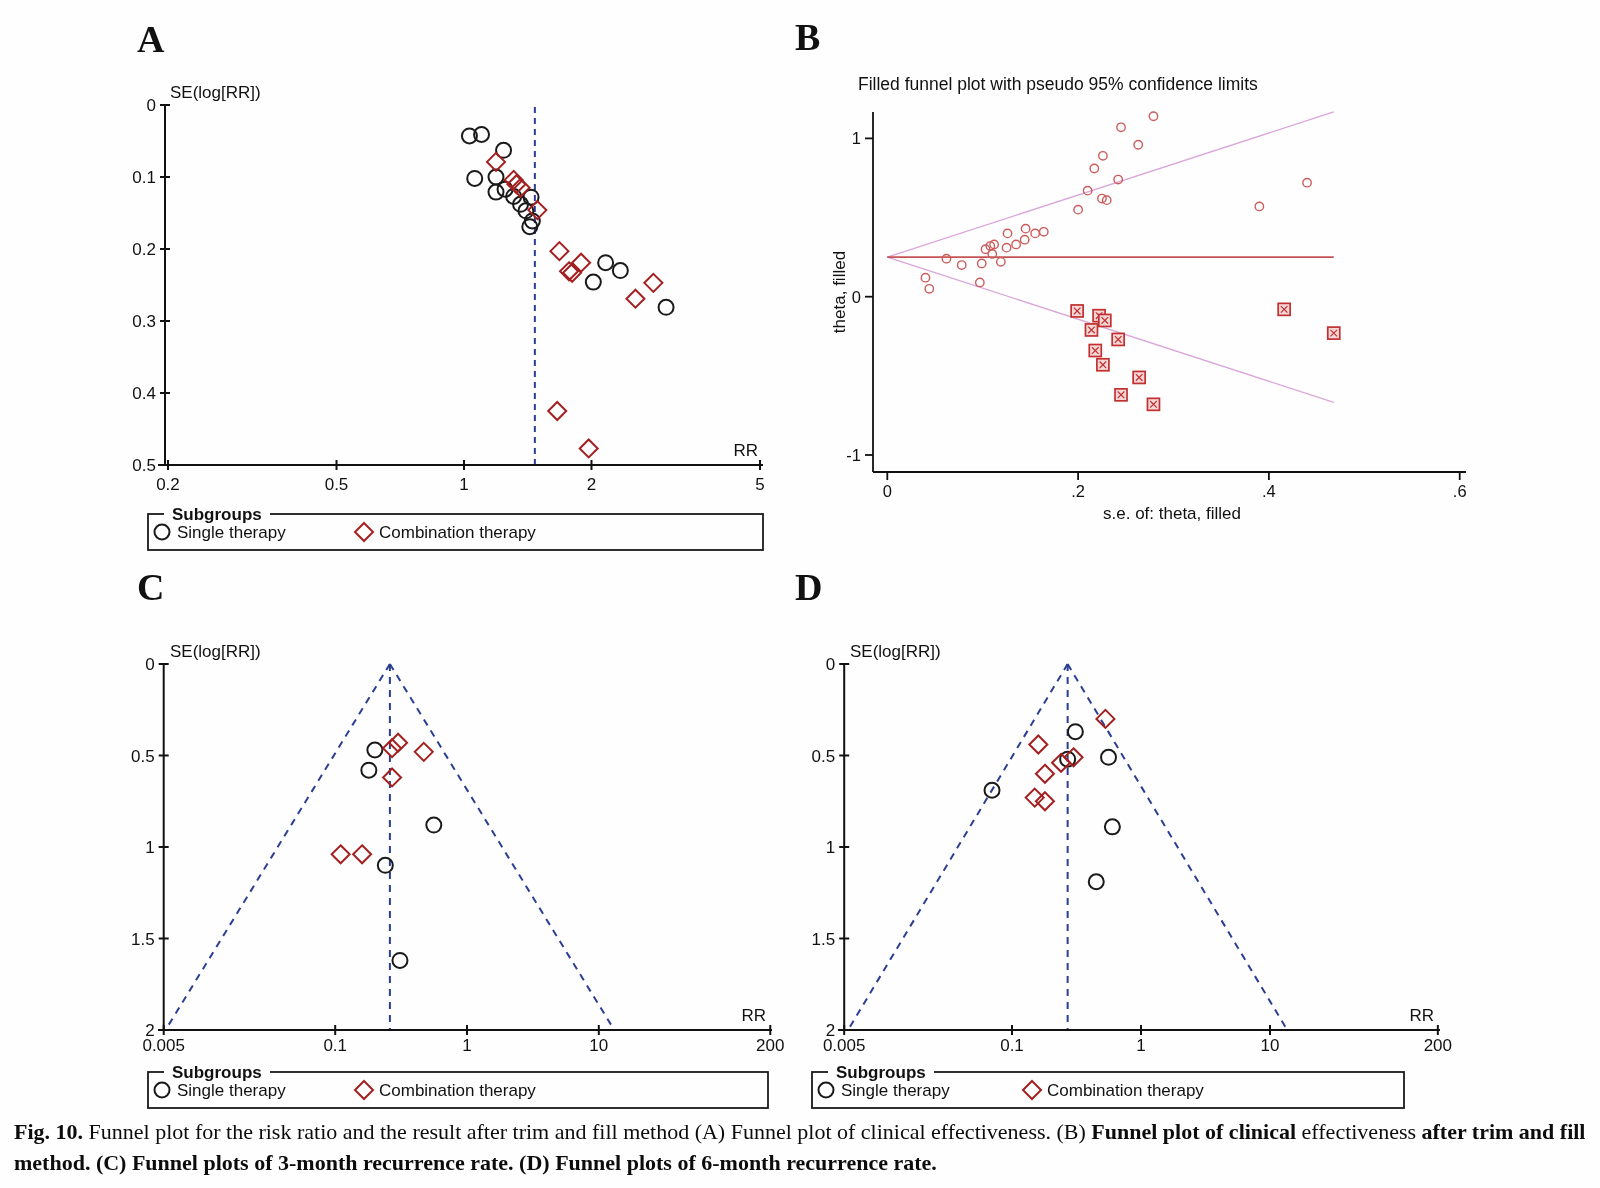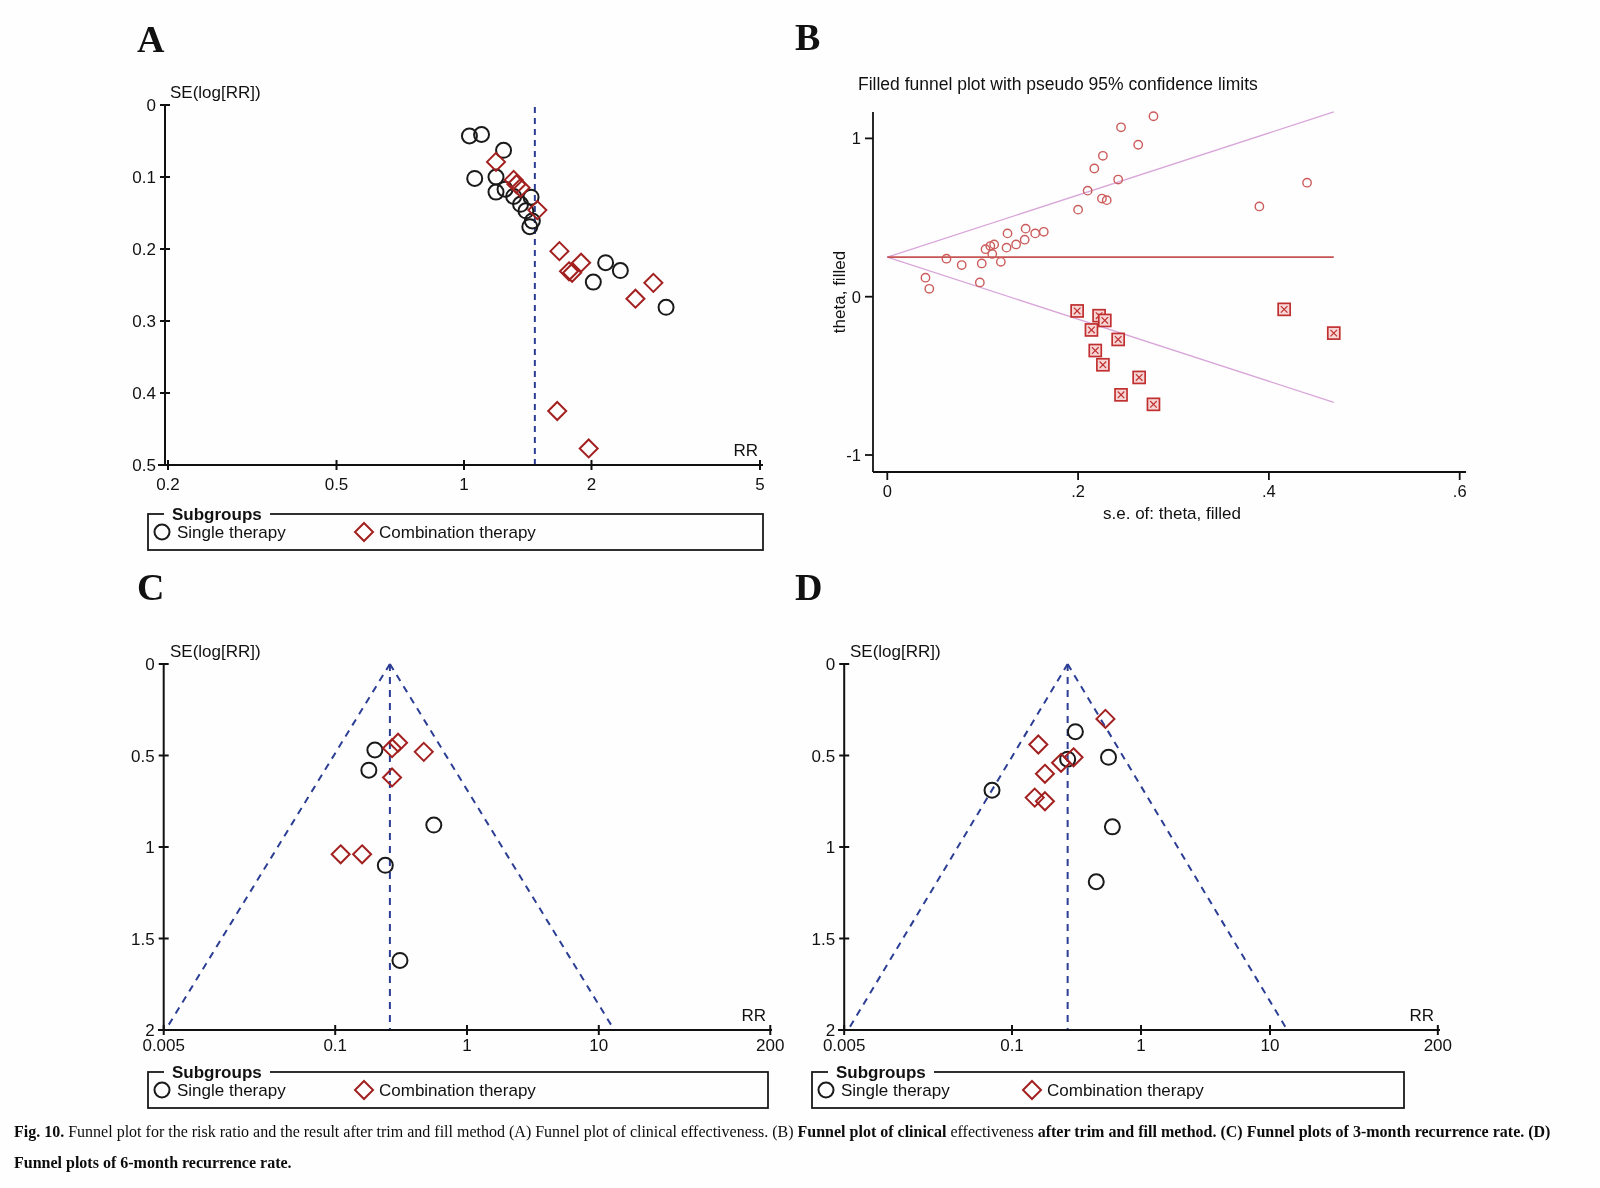--- a/index.html
+++ b/index.html
@@ -8,21 +8,21 @@
   svg{position:absolute;overflow:visible;}
   svg text{font-family:"Liberation Sans",sans-serif;fill:#111;}
   .letter{font-family:"Liberation Serif",serif;font-weight:bold;font-size:38px;}
   .axt{font-size:17px;}
   .ttl{font-size:17.5px;}
   .lg-title{font-size:17px;font-weight:bold;}
   .lg-label{font-size:17px;}
   .lgbox{fill:none;stroke:#1a1a1a;stroke-width:1.8;}
   .mask{fill:#fefefe;}
   .caption{position:absolute;left:14px;top:1116px;width:1572px;
-           font-family:"Liberation Serif",serif;font-size:16px;line-height:31px;color:#0c0c0c;}
+           font-family:"Liberation Serif",serif;font-size:22px;line-height:31px;color:#0c0c0c;}
   .caption .b{font-weight:bold;}
 </style>
 </head>
 <body>
 
 <div class="fig">
 
   <svg viewBox="120 15 680 545" style="left:120px;top:15px;width:680px;height:545px">
     <text class="letter" x="137" y="52">A</text>
     <text class="axt" x="170" y="98">SE(log[RR])</text>

